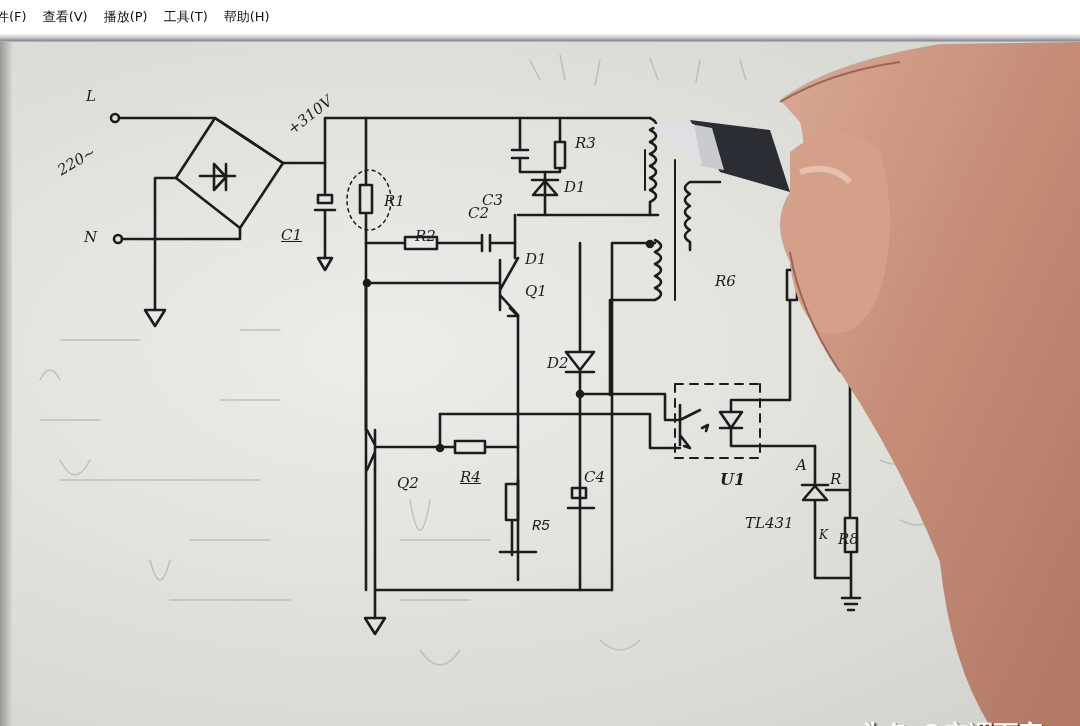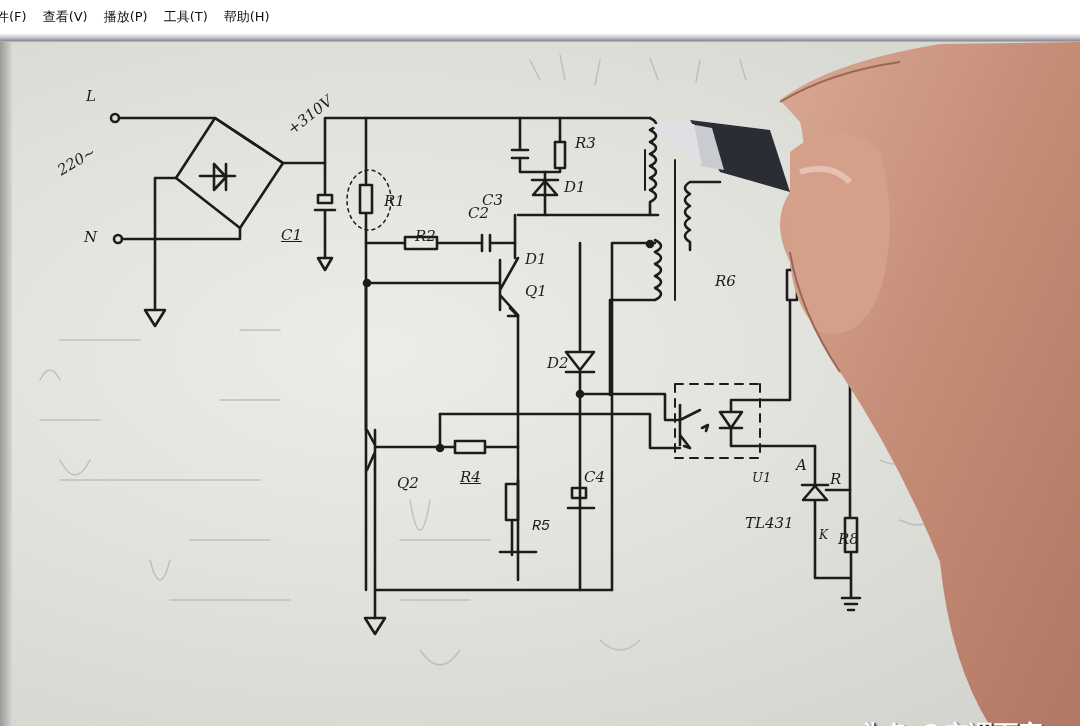--- a/index.html
+++ b/index.html
@@ -115,21 +115,21 @@
     <span style="position:absolute;left:482px;top:104px;margin-top:45px;">C3</span>
     <span style="position:absolute;left:575px;top:92px;">R3</span>
     <span style="position:absolute;left:564px;top:136px;">D1</span>
     <span style="position:absolute;left:525px;top:208px;">D1</span>
     <span style="position:absolute;left:525px;top:240px;">Q1</span>
     <span style="position:absolute;left:540px;top:312px;margin-left:7px;">D2</span>
     <span style="position:absolute;left:397px;top:432px;">Q2</span>
     <span style="position:absolute;left:460px;top:426px;text-decoration:underline;">R4</span>
     <span style="position:absolute;left:532px;top:476px;font-family:Liberation Mono, monospace;">R5</span>
     <span style="position:absolute;left:548px;top:426px;margin-left:36px;">C4</span>
-    <span style="position:absolute;left:752px;top:428px;font-size:13px;">U1</span>
+    <span style="position:absolute;left:720px;top:428px;font-size:16px;font-weight:bold;">U1</span>
     <span style="position:absolute;left:715px;top:230px;">R6</span>
     <span style="position:absolute;left:745px;top:472px;">TL431</span>
     <span style="position:absolute;left:796px;top:414px;">A</span>
     <span style="position:absolute;left:830px;top:428px;">R</span>
     <span style="position:absolute;left:819px;top:486px;font-size:12px;">K</span>
     <span style="position:absolute;left:838px;top:488px;">R8</span>
   </div>
 
   <svg width="1080" height="684" style="position:absolute;left:0;top:0;">
     <defs>

